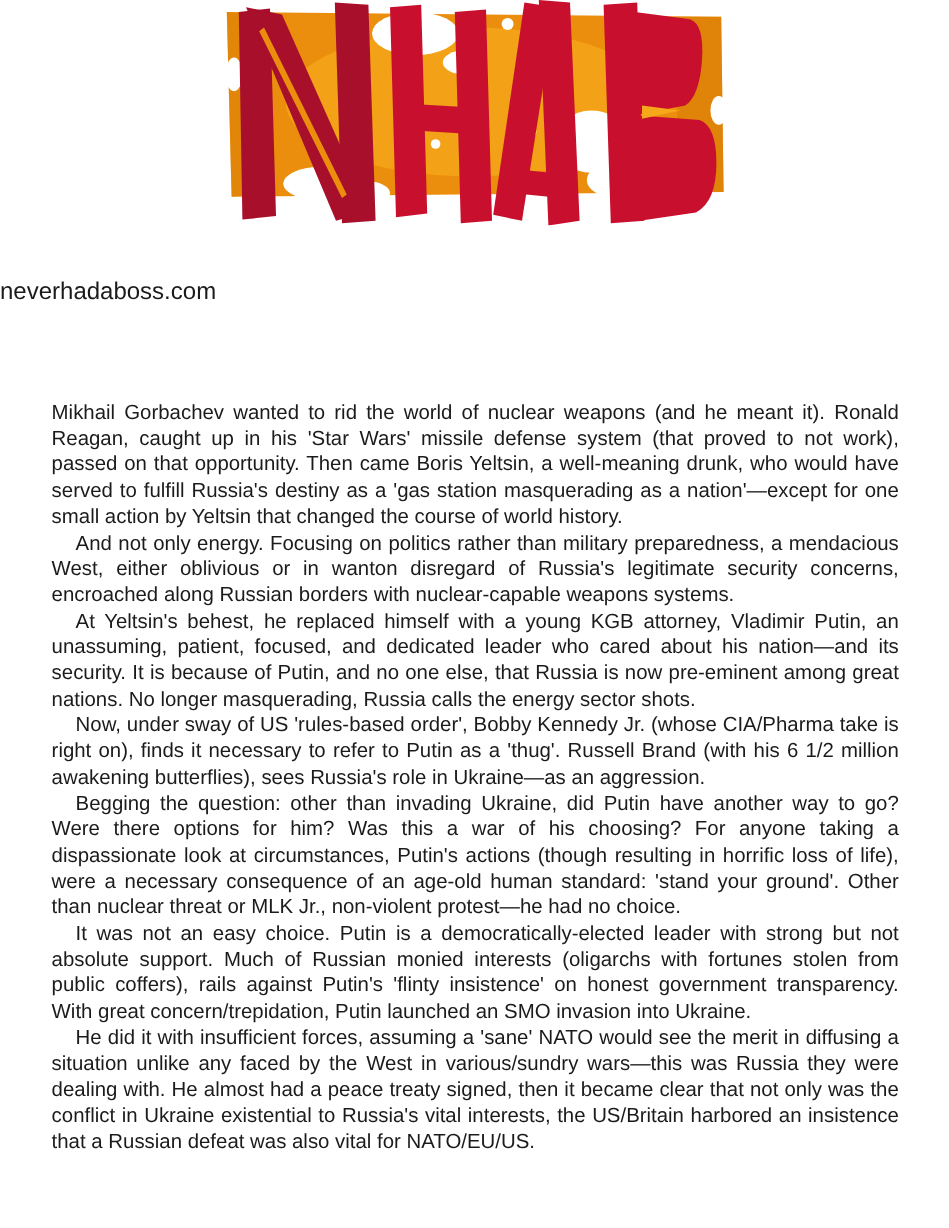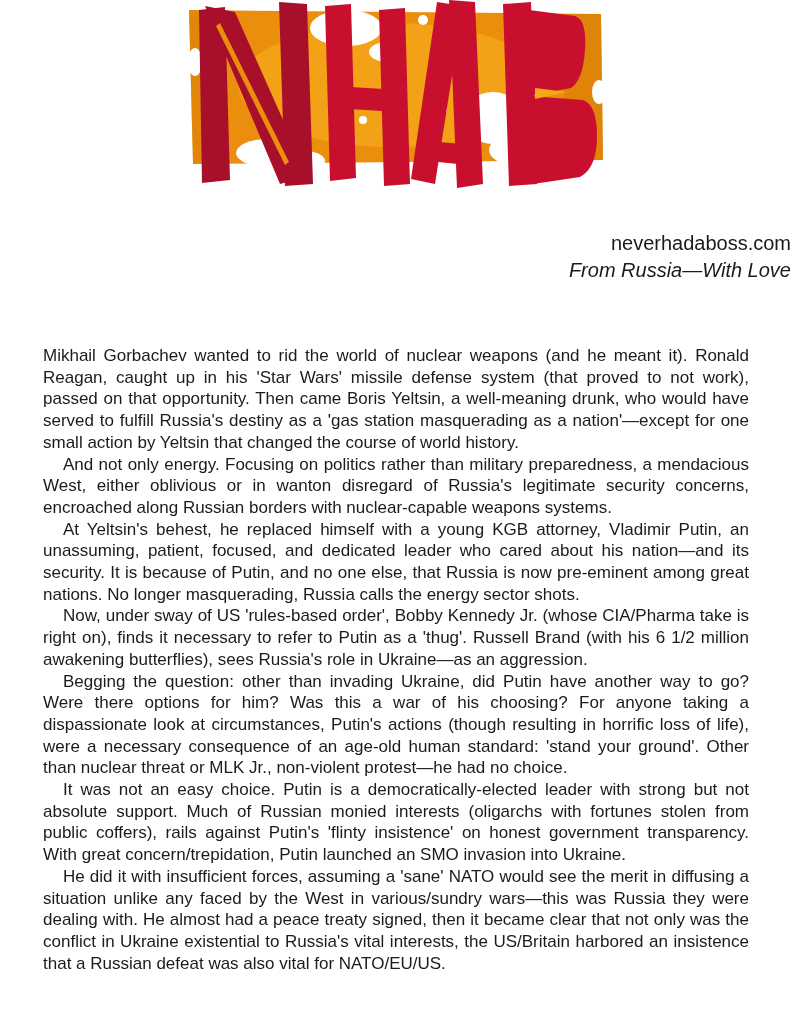--- a/index.html
+++ b/index.html
@@ -24,34 +24,33 @@
   .logo-wrap{
     position:absolute;
     left:183px;top:0;
     width:425px;height:188px;
   }
   .logo-wrap svg{display:block;width:100%;height:100%;}
   .masthead{
     position:absolute;
     left:0;top:230px;
     width:791px;
-    text-align:right;
+    text-align:left;
     font-size:20px;
     line-height:27px;
   }
   .masthead .subtitle{font-style:italic;}
   .article{
     position:absolute;
     left:43px;top:333px;
     width:706px;
     font-size:17px;
     line-height:21.7px;
     text-align:justify;
     hyphens:auto;
-    margin-top:12px;
     -webkit-hyphens:auto;
   }
   .article p{text-indent:20px;}
   .article p.first{text-indent:0;}
 </style>
 </head>
 <body>
 
 <div class="page">
 
@@ -104,21 +103,20 @@
         <path d="M320,4 L348,2 L354,184 L326,186 Z"></path>
         <path d="M346,10 L392,16 Q404,20 402,50 Q400,80 388,88 L346,96 Z"></path>
         <path d="M347,96 L400,100 Q414,105 414,136 Q414,168 397,177 L350,184 Z"></path>
         <path d="M352,88 L384,92 L352,99 Z" fill="var(--logo-orange-light)"></path>
       </g>
     </svg>
   </div>
 
   <div class="masthead">
     <div>neverhadaboss.com</div>
-    <div class="subtitle">From Russia—With Love</div>
   </div>
 
   <div class="article">
     <p class="first">Mikhail Gorbachev wanted to rid the world of nuclear weapons (and he meant it). Ronald Reagan, caught up in his 'Star Wars' missile defense system (that proved to not work), passed on that opportunity. Then came Boris Yeltsin, a well-meaning drunk, who would have served to fulfill Russia's destiny as a 'gas station masquerading as a nation'—except for one small action by Yeltsin that changed the course of world history.</p>
     <p>And not only energy. Focusing on politics rather than military preparedness, a mendacious West, either oblivious or in wanton disregard of Russia's legitimate security concerns, encroached along Russian borders with nuclear-capable weapons systems.</p>
     <p>At Yeltsin's behest, he replaced himself with a young KGB attorney, Vladimir Putin, an unassuming, patient, focused, and dedicated leader who cared about his nation—and its security. It is because of Putin, and no one else, that Russia is now pre-eminent among great nations. No longer masquerading, Russia calls the energy sector shots.</p>
     <p>Now, under sway of US 'rules-based order', Bobby Kennedy Jr. (whose CIA/Pharma take is right on), finds it necessary to refer to Putin as a 'thug'. Russell Brand (with his 6 1/2 million awakening butterflies), sees Russia's role in Ukraine—as an aggression.</p>
     <p>Begging the question: other than invading Ukraine, did Putin have another way to go? Were there options for him? Was this a war of his choosing? For anyone taking a dispassionate look at circumstances, Putin's actions (though resulting in horrific loss of life), were a necessary consequence of an age-old human standard: 'stand your ground'. Other than nuclear threat or MLK Jr., non-violent protest—he had no choice.</p>
     <p>It was not an easy choice. Putin is a democratically-elected leader with strong but not absolute support. Much of Russian monied interests (oligarchs with fortunes stolen from public coffers), rails against Putin's 'flinty insistence' on honest government transparency. With great concern/trepidation, Putin launched an SMO invasion into Ukraine.</p>
     <p>He did it with insufficient forces, assuming a 'sane' NATO would see the merit in diffusing a situation unlike any faced by the West in various/sundry wars—this was Russia they were dealing with. He almost had a peace treaty signed, then it became clear that not only was the conflict in Ukraine existential to Russia's vital interests, the US/Britain harbored an insistence that a Russian defeat was also vital for NATO/EU/US.</p>

